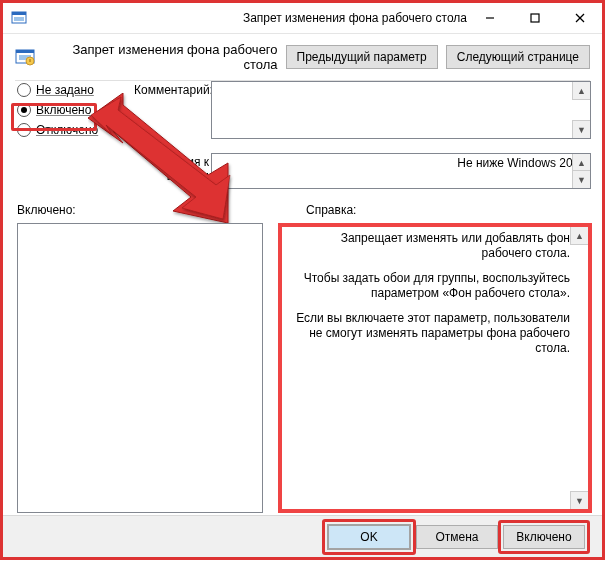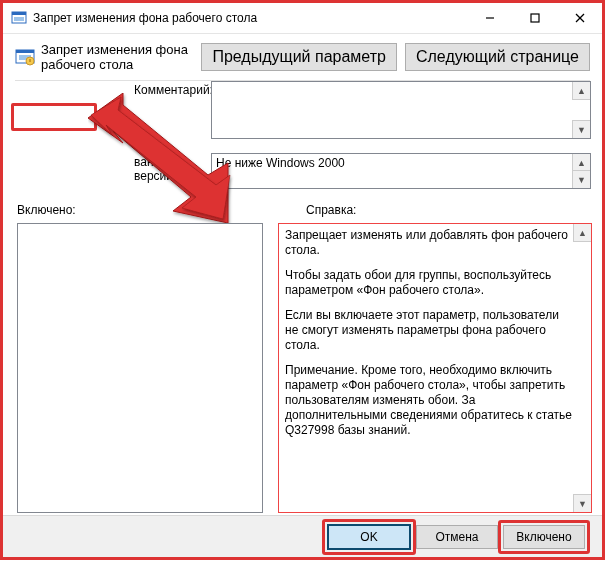--- a/index.html
+++ b/index.html
@@ -13,20 +13,21 @@
     color: #000;
     overflow: hidden;
   }
   .outer {
     border: 3px solid #d33;
     width: 605px;
     height: 560px;
     box-sizing: border-box;
     position: relative;
     background: #fff;
+    text-align: right;
   }
   .titlebar {
     height: 30px;
     background: #fff;
     display: flex;
     align-items: center;
     border-bottom: 1px solid #e5e5e5;
   }
   .title-icon {
     width: 16px; height: 16px;
@@ -66,21 +67,21 @@
   }
   .header-title {
     flex: 1;
     font-size: 13px;
     color: #000;
   }
   .nav-btn {
     border: 1px solid #adadad;
     background: #e1e1e1;
     padding: 4px 10px;
-    font-size: 16px;
+    font-size: 12px;
     margin-left: 8px;
     cursor: default;
   }
   .divider {
     height: 1px;
     background: #e0e0e0;
     margin: 8px 0;
   }
   .comment-label, .req-label, .params-label, .help-label {
     font-size: 12px;
@@ -184,21 +185,21 @@
     border: 1px solid #828790;
     background: #fff;
     box-sizing: border-box;
   }
   .help-box {
     position: absolute;
     left: 275px;
     top: 220px;
     width: 314px;
     height: 290px;
-    border: 1px solid #ef4444;
+    border: 4px solid #ef4444;
     background: #fff;
     box-sizing: border-box;
     padding: 4px 18px 4px 6px;
     font-size: 12px;
     overflow: hidden;
   }
   .help-box p { margin: 0 0 10px 0; line-height: 1.25; }
   .bottom-bar {
     position: absolute;
     left: 0; right: 0;
@@ -217,21 +218,21 @@
     background: #e1e1e1;
     width: 80px;
     height: 22px;
     display: flex;
     align-items: center;
     justify-content: center;
     font-size: 12px;
     cursor: default;
   }
   .action-btn.focus {
-    border: 2px solid #0c4a6e;
+    border: 2px solid #a3a3a3;
     background: #cde6f7;
   }
   .ring-red {
     border: 3px solid #d33;
     border-radius: 3px;
     padding: 2px;
   }
 
   
   .arrow {
@@ -288,20 +289,36 @@
           <rect x="14" y="12" width="2" height="3" fill="#c9972c"></rect>
         </svg>
       </span>
       <span class="header-title">Запрет изменения фона рабочего стола</span>
       <div class="nav-btn">Предыдущий параметр</div>
       <div class="nav-btn">Следующий странице</div>
     </div>
     <div class="divider"></div>
   </div>
 
+  <div class="radios">
+    <div class="radio-row">
+      <span class="radio-circle"></span>
+      <span class="radio-label">Не задано</span>
+    </div>
+    <div class="radio-row checked">
+      <span class="radio-circle">
+          <span class="radio-dot"></span>
+        </span>
+      <span class="radio-label">Включено</span>
+    </div>
+    <div class="radio-row">
+      <span class="radio-circle"></span>
+      <span class="radio-label">Отключено</span>
+    </div>
+  </div>
   <div class="highlight-enabled"></div>
 
   <span class="comment-label comment-label-pos">Комментарий:</span>
   <div class="comment-box">
     <span></span>
     <div class="scroll-up">▲</div>
     <div class="scroll-down">▼</div>
   </div>
 
   <span class="req-label req-label-pos">вания к версии:</span>
@@ -313,21 +330,20 @@
 
   <span class="params-label params-label-pos">Включено:</span>
   <span class="help-label help-label-pos">Справка:</span>
 
   <div class="params-box"></div>
 
   <div class="help-box">
     <p>Запрещает изменять или добавлять фон рабочего стола.</p>
     <p>Чтобы задать обои для группы, воспользуйтесь параметром «Фон рабочего стола».</p>
     <p>Если вы включаете этот параметр, пользователи не смогут изменять параметры фона рабочего стола.</p>
-    <p>Примечание. Кроме того, необходимо включить параметр «Фон рабочего стола», чтобы запретить пользователям изменять обои. За дополнительными сведениями обратитесь к статье Q327998 базы знаний.</p>
 
     <div class="scroll-up">▲</div>
     <div class="scroll-down">▼</div>
   </div>
 
   <div class="bottom-bar">
     <span class="ring-red">
       <div class="action-btn focus" style="margin-left:0">OK</div>
     </span>
     <div class="action-btn">Отмена</div>

